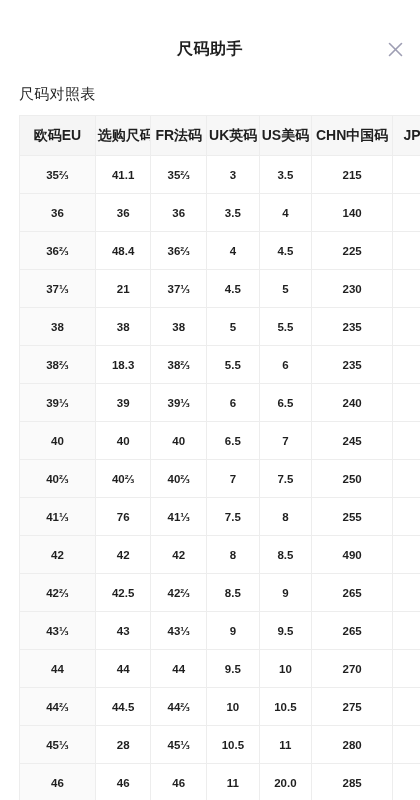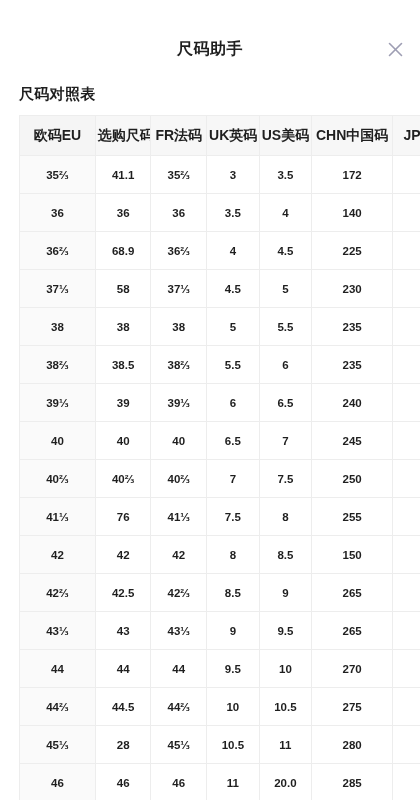--- a/index.html
+++ b/index.html
@@ -61,21 +61,21 @@
     background: transparent;
     border: none;
   }
 
   .close-button svg { display: block; }
 
   
   .section-title {
     margin: 14px 0 12px 19px;
     font-size: 15px;
-    font-weight: 700;
+    font-weight: 400;
     color: #1f1f1f;
     letter-spacing: 0.3px;
     line-height: 1.2;
   }
 
   
   .table-scroll {
     margin-left: 19px;
     flex: 1 1 auto;
     overflow: hidden;
@@ -174,62 +174,62 @@
             <th class="col-jp">JP日本码</th>
           </tr>
       </thead>
       <tbody id="table-body">
           <tr>
             <td class="col-eu">35⅔</td>
             <td class="col-buy">41.1</td>
             <td class="col-fr">35⅔</td>
             <td class="col-uk">3</td>
             <td class="col-us">3.5</td>
-            <td class="col-chn">172</td>
+            <td class="col-chn">215</td>
             <td class="col-jp">215</td>
           </tr>
           <tr>
             <td class="col-eu">36</td>
             <td class="col-buy">36</td>
             <td class="col-fr">36</td>
             <td class="col-uk">3.5</td>
             <td class="col-us">4</td>
             <td class="col-chn">140</td>
             <td class="col-jp">220</td>
           </tr>
           <tr>
             <td class="col-eu">36⅔</td>
-            <td class="col-buy">68.9</td>
+            <td class="col-buy">48.4</td>
             <td class="col-fr">36⅔</td>
             <td class="col-uk">4</td>
             <td class="col-us">4.5</td>
             <td class="col-chn">225</td>
             <td class="col-jp">225</td>
           </tr>
           <tr>
             <td class="col-eu">37⅓</td>
-            <td class="col-buy">58</td>
+            <td class="col-buy">21</td>
             <td class="col-fr">37⅓</td>
             <td class="col-uk">4.5</td>
             <td class="col-us">5</td>
             <td class="col-chn">230</td>
             <td class="col-jp">230</td>
           </tr>
           <tr>
             <td class="col-eu">38</td>
             <td class="col-buy">38</td>
             <td class="col-fr">38</td>
             <td class="col-uk">5</td>
             <td class="col-us">5.5</td>
             <td class="col-chn">235</td>
             <td class="col-jp">235</td>
           </tr>
           <tr>
             <td class="col-eu">38⅔</td>
-            <td class="col-buy">38.5</td>
+            <td class="col-buy">18.3</td>
             <td class="col-fr">38⅔</td>
             <td class="col-uk">5.5</td>
             <td class="col-us">6</td>
             <td class="col-chn">235</td>
             <td class="col-jp">240</td>
           </tr>
           <tr>
             <td class="col-eu">39⅓</td>
             <td class="col-buy">39</td>
             <td class="col-fr">39⅓</td>
@@ -264,21 +264,21 @@
             <td class="col-us">8</td>
             <td class="col-chn">255</td>
             <td class="col-jp">260</td>
           </tr>
           <tr>
             <td class="col-eu">42</td>
             <td class="col-buy">42</td>
             <td class="col-fr">42</td>
             <td class="col-uk">8</td>
             <td class="col-us">8.5</td>
-            <td class="col-chn">150</td>
+            <td class="col-chn">490</td>
             <td class="col-jp">265</td>
           </tr>
           <tr>
             <td class="col-eu">42⅔</td>
             <td class="col-buy">42.5</td>
             <td class="col-fr">42⅔</td>
             <td class="col-uk">8.5</td>
             <td class="col-us">9</td>
             <td class="col-chn">265</td>
             <td class="col-jp">270</td>

